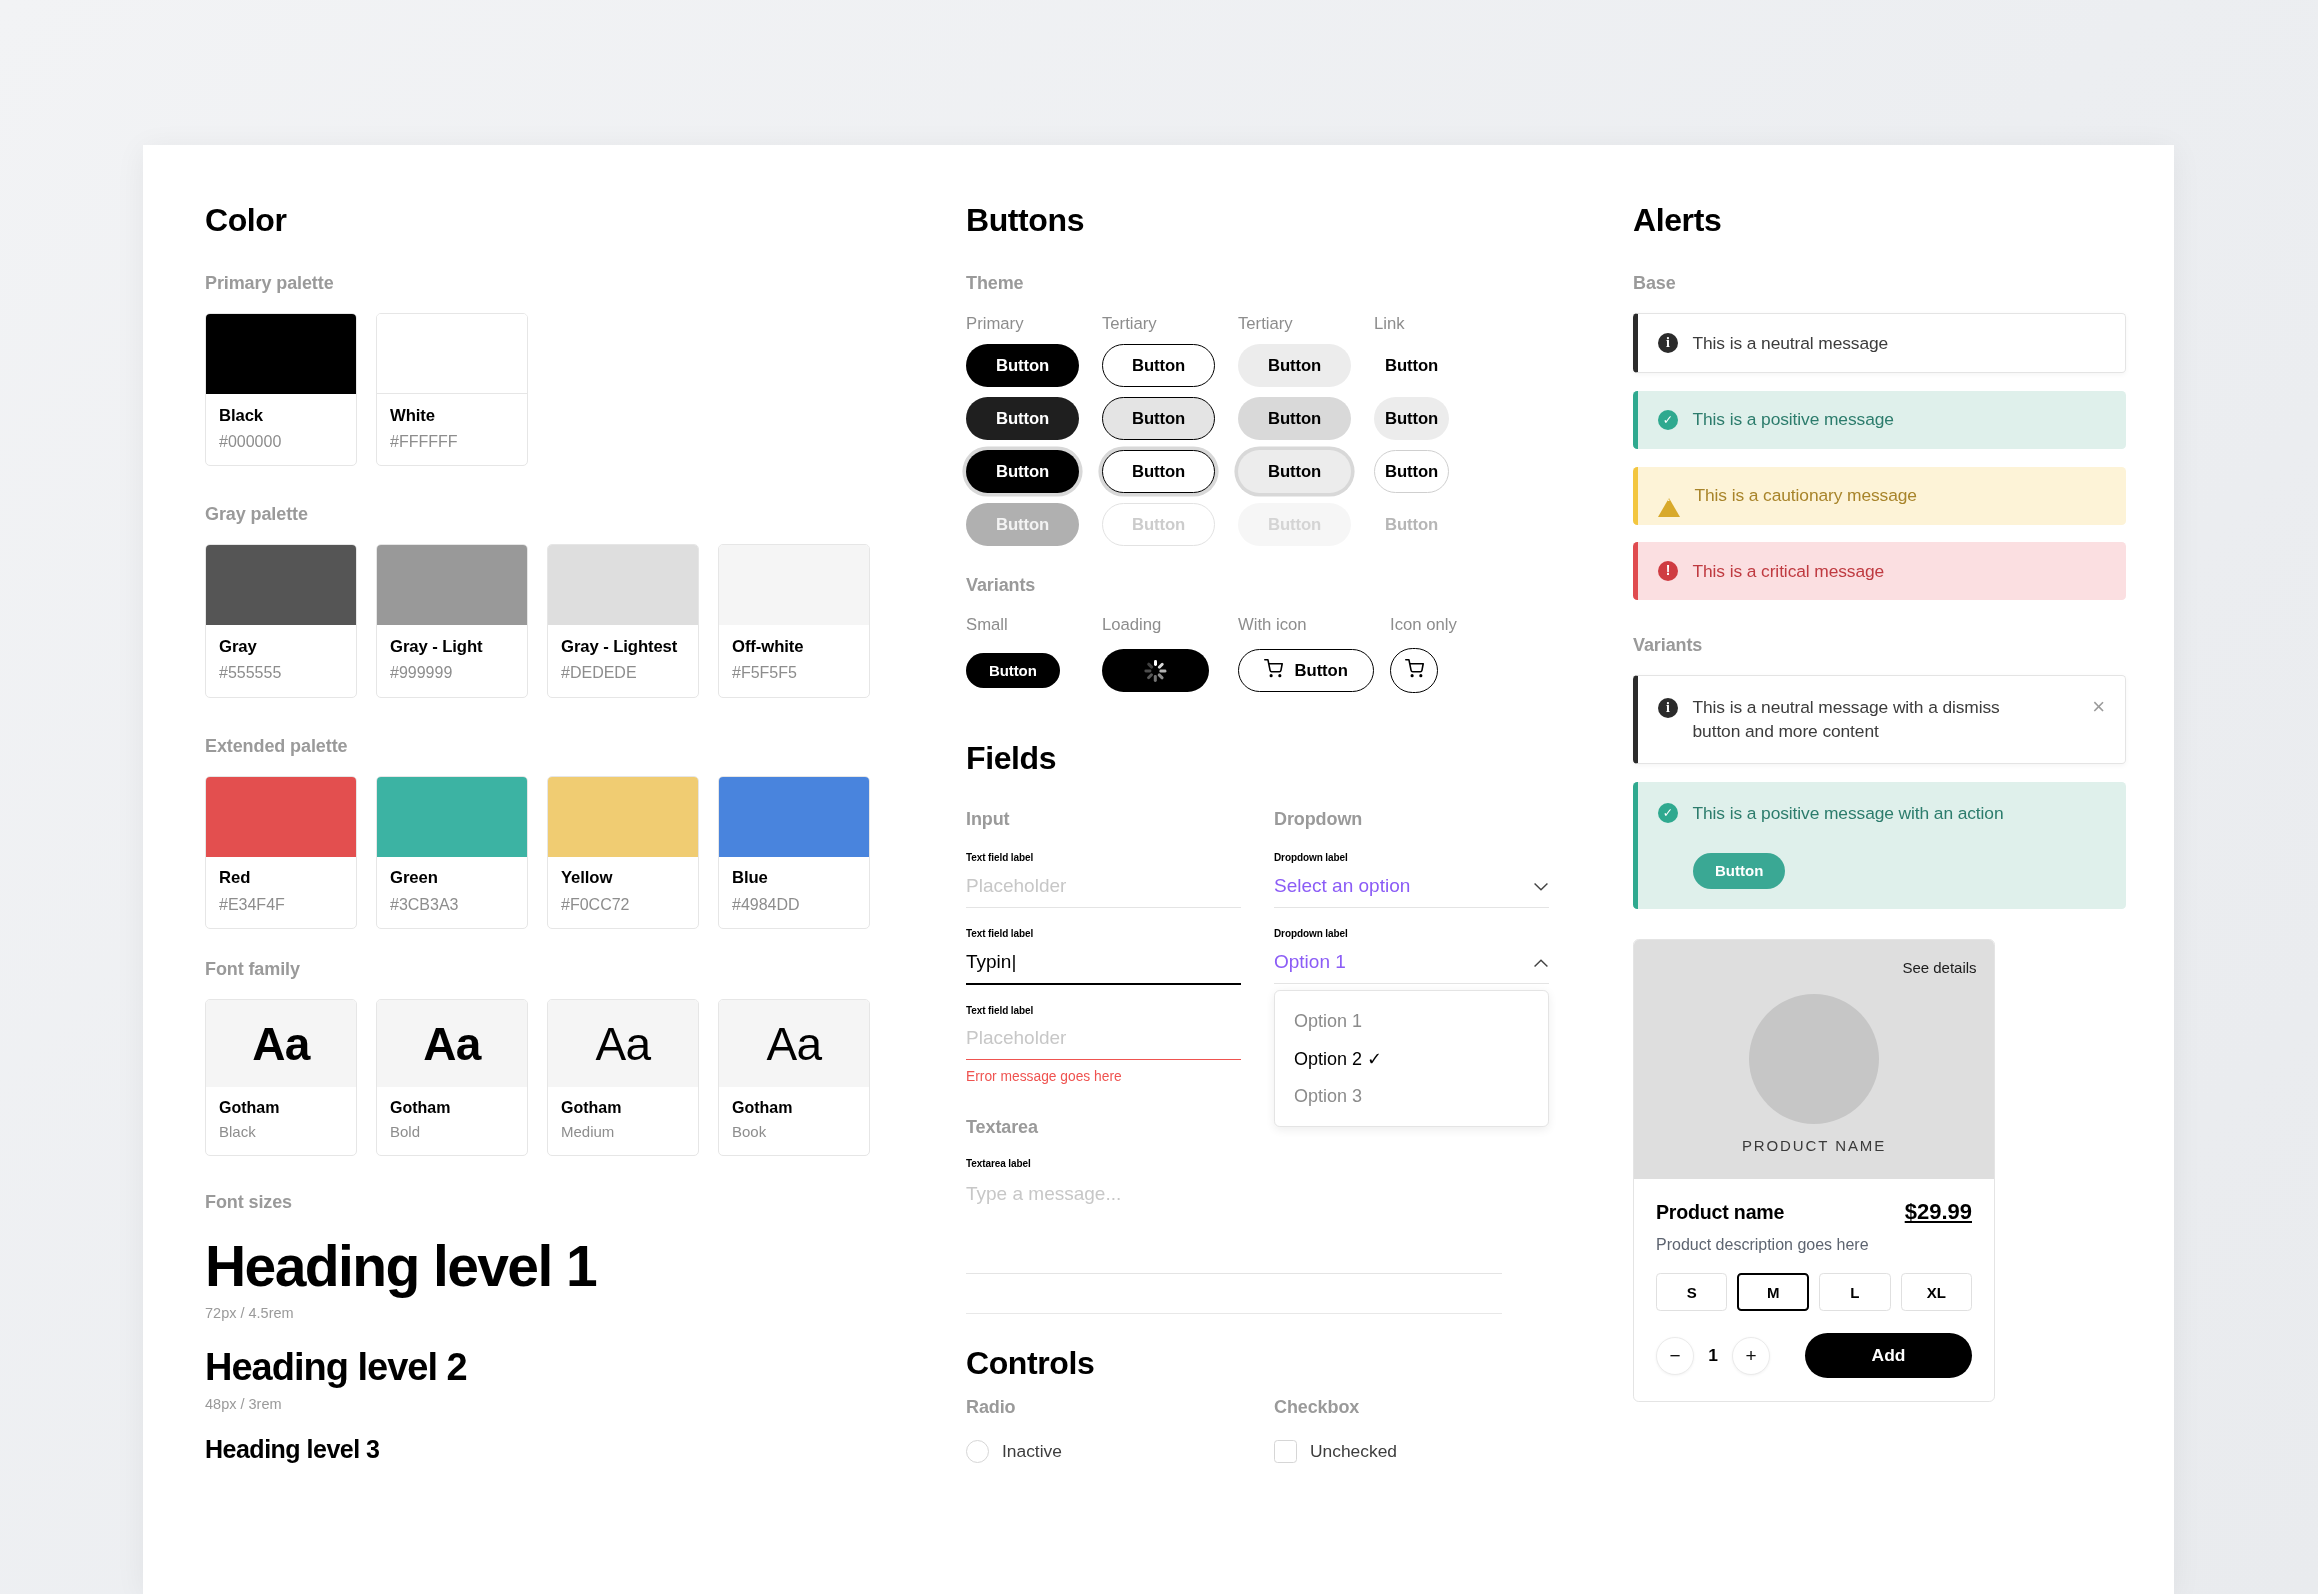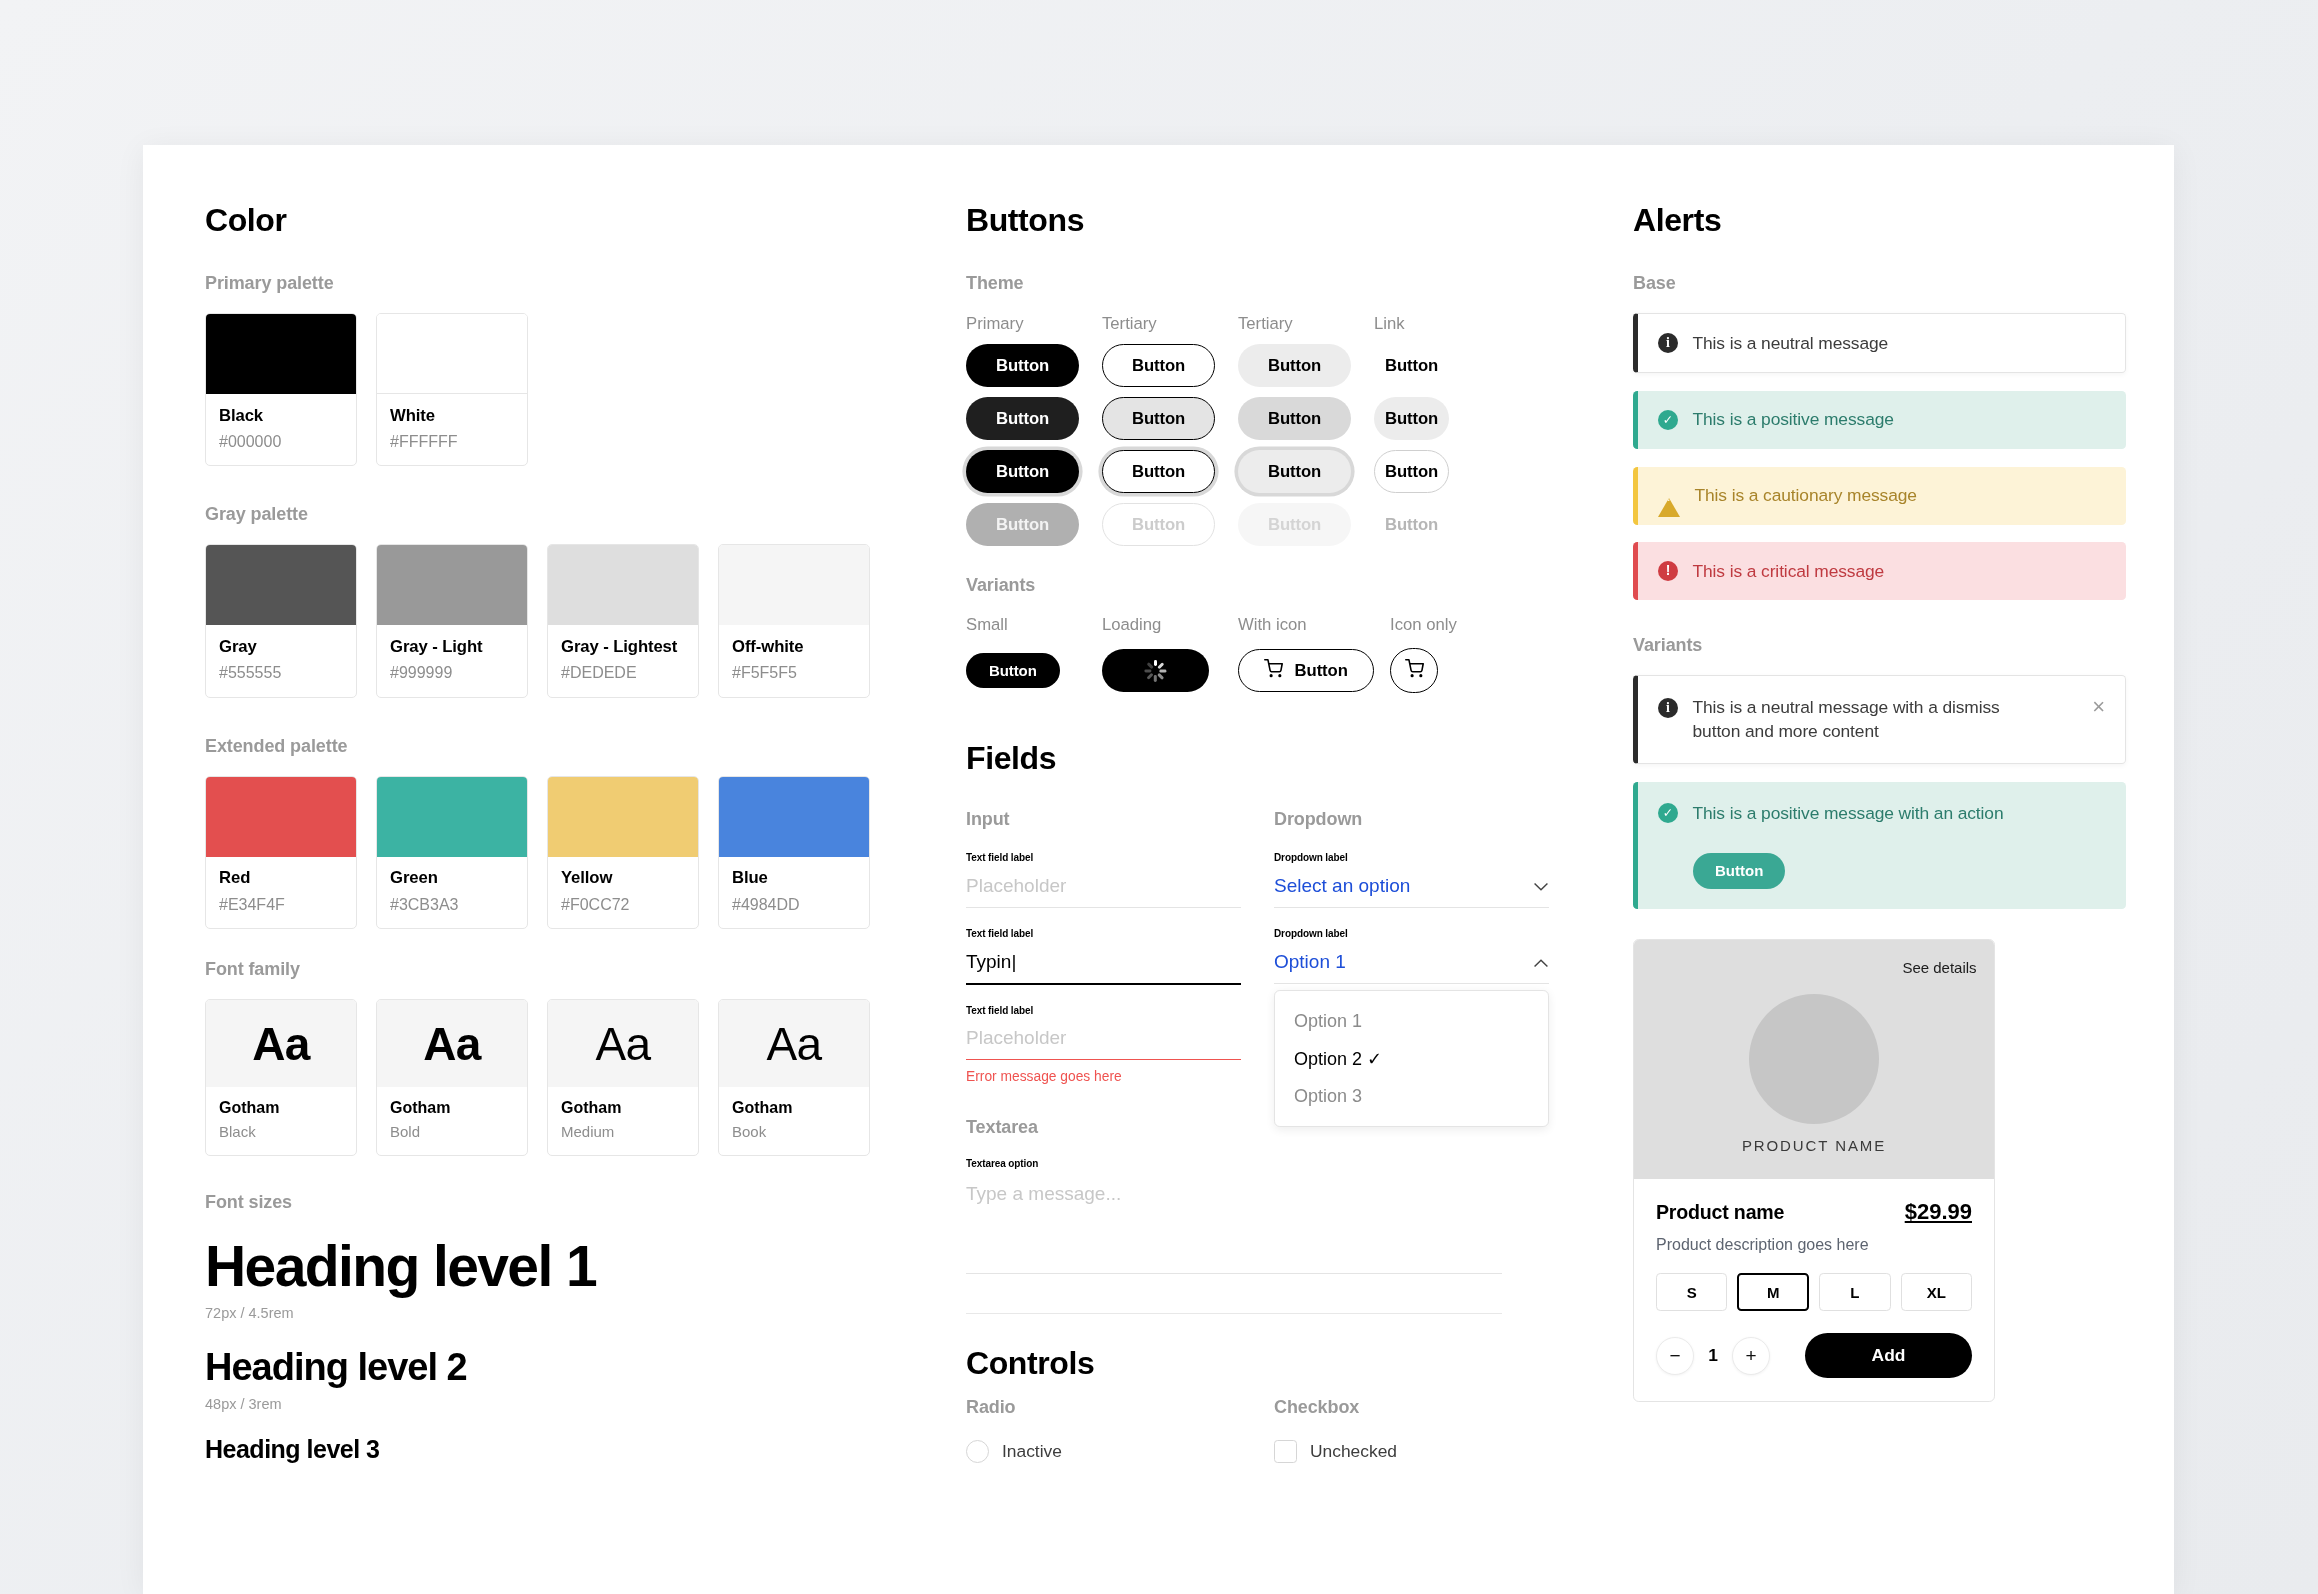--- a/index.html
+++ b/index.html
@@ -102,21 +102,21 @@
     margin-top: 11.6px; font-size: 19px; color: #000;
     padding-bottom: 10px; border-bottom: 1.4px solid #e4e4e4;
     min-height: 32px;
   }
   .finput.ph { color: #c7c7c7; }
   .finput.active { border-bottom: 2.2px solid #000; }
   .finput.error { border-bottom: 1.4px solid #ef5350; }
   .ferr { font-size: 13.8px; color: #ef5350; margin-top: 8.7px; }
   .dd-wrap { position: relative; width: 275px; }
   .dd-val {
-    margin-top: 11.6px; font-size: 19px; color: #1d4ed8;
+    margin-top: 11.6px; font-size: 19px; color: #8b5cf6;
     padding-bottom: 10px; border-bottom: 1.4px solid #e4e4e4;
     display: flex; justify-content: space-between; align-items: flex-end;
   }
   .dd-menu {
     position: absolute; left: 0; top: 62px; width: 275px;
     background: #fff; border: 0.7px solid #e4e4e4; border-radius: 5.8px;
     box-shadow: 0 2.2px 10px rgba(0,0,0,0.07); padding: 11.6px 0;
   }
   .dd-item { padding: 8px 19px; font-size: 18px; color: #8b8b8b; }
   .dd-item.sel { color: #000; }
@@ -453,21 +453,21 @@
           </div>
 
           <div class="field" style="margin-top:20px">
             <div class="flabel">Text field label</div>
             <div class="finput ph error">Placeholder</div>
             <div class="ferr">Error message goes here</div>
           </div>
 
           <div class="sub" style="margin-top:33px">Textarea</div>
           <div class="field" style="margin-top:20px; width:536px">
-            <div class="flabel">Textarea option</div>
+            <div class="flabel">Textarea label</div>
             <div class="ta-box">Type a message...</div>
           </div>
         </div>
 
         <div style="width:304px">
           <div class="sub">Dropdown</div>
 
           <div class="dd-wrap" style="margin-top:22px">
             <div class="flabel">Dropdown label</div>
             <div class="dd-val">

